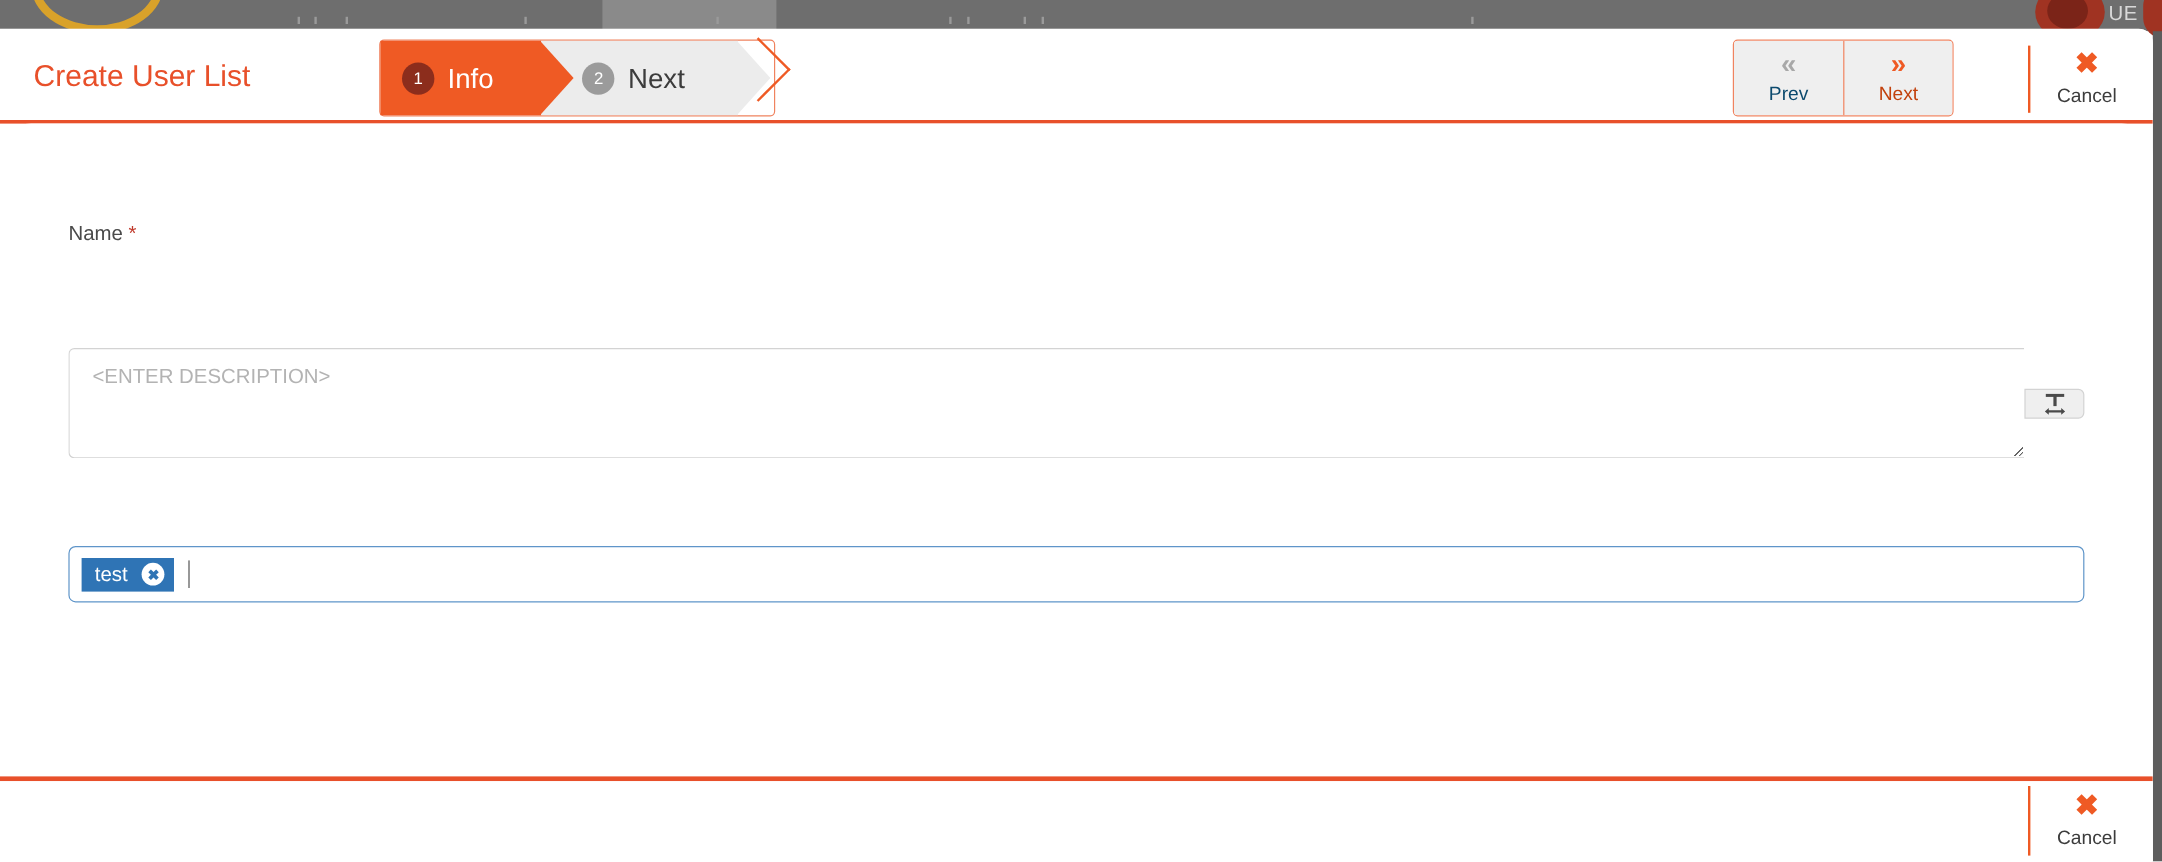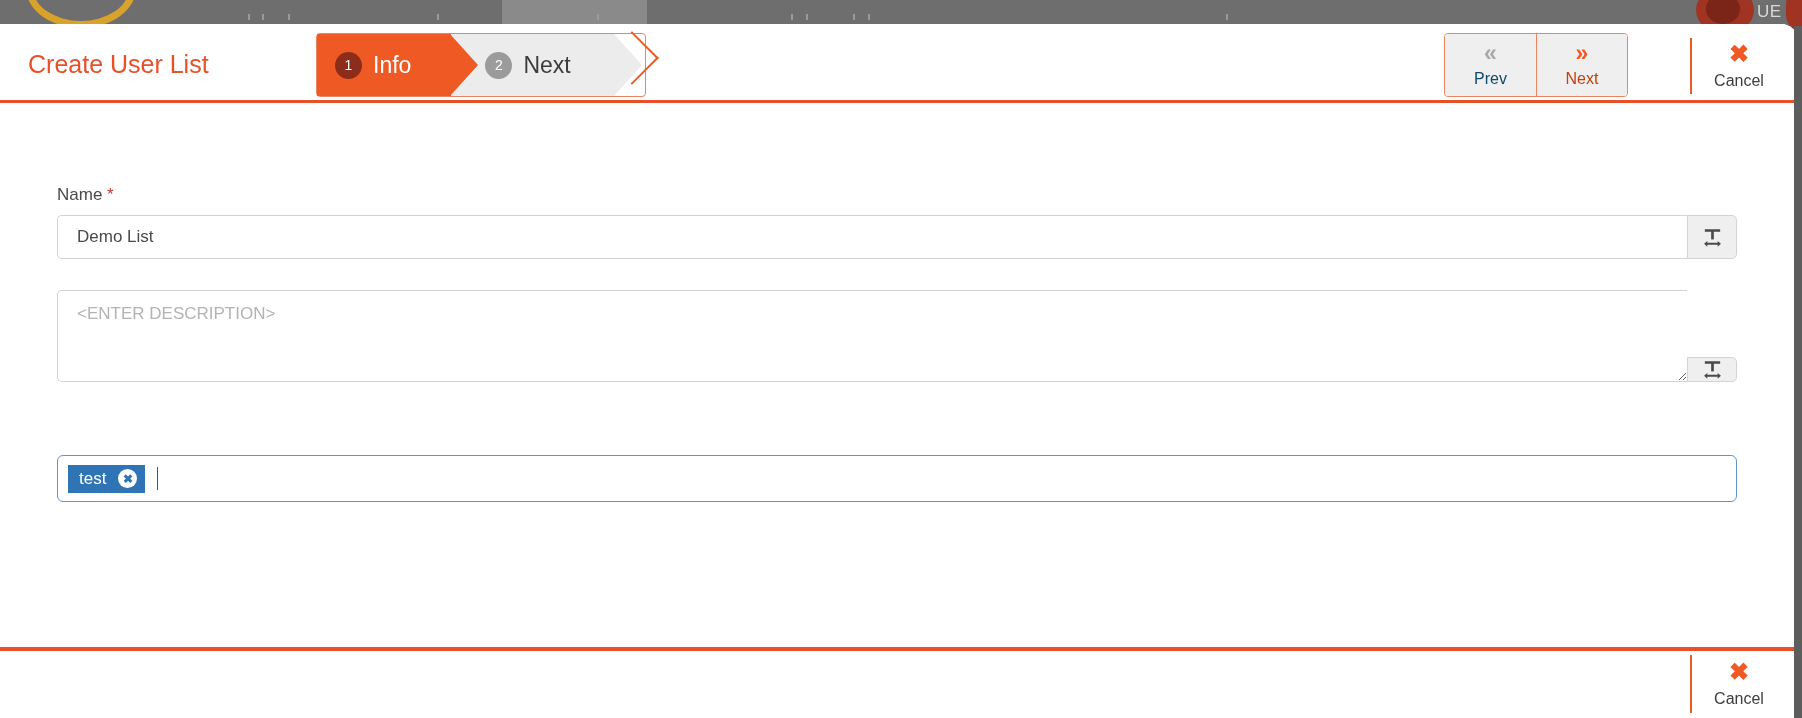--- a/index.html
+++ b/index.html
@@ -237,21 +237,21 @@
     border-top-right-radius: 5px;
     border-bottom-right-radius: 5px;
     background: #efefef;
     display: flex; align-items: center; justify-content: center;
     cursor: pointer;
   }
 
   .grp-desc {
     position: absolute; left: 57px; top: 187px; width: 1680px;
   }
-  .ta-row { display: flex; align-items: flex-end; }
+  .ta-row { display: flex; align-items: center; }
   .ta {
     flex: 1 1 auto;
     height: 92px;
     border: 1px solid #d3d3d3;
     border-right: none;
     border-top-left-radius: 5px;
     border-bottom-left-radius: 5px;
     font-size: 17px;
     color: #4a4a4a;
     padding: 13px 19px;
@@ -393,30 +393,20 @@
       <div class="hdr-rule"></div>
     </div>
 
     <div class="body">
 
       <div class="grp-name">
         <div class="field-label">
           <span>Name</span>
           <span class="req">*</span>
         </div>
-        <div class="inp-row">
-          <input class="inp" type="text" value="Demo List" style="">
-          <div class="addon">
-            <svg class="tr-icon" width="23" height="23" viewBox="0 0 24 24" aria-hidden="true">
-              <rect x="4" y="3.4" width="16" height="2.6" fill="#4a4a4a"></rect>
-              <rect x="10.6" y="5" width="2.8" height="9" fill="#4a4a4a"></rect>
-              <path d="M3.2 18.6 L6.6 15.6 L6.6 17.6 L17.4 17.6 L17.4 15.6 L20.8 18.6 L17.4 21.6 L17.4 19.6 L6.6 19.6 L6.6 21.6 Z" fill="#4a4a4a"></path>
-            </svg>
-          </div>
-        </div>
       </div>
 
       <div class="grp-desc">
         <div class="ta-row">
           <textarea class="ta" placeholder="&lt;ENTER DESCRIPTION&gt;" style=""></textarea>
           <div class="addon addon-tall">
             <svg class="tr-icon" width="23" height="23" viewBox="0 0 24 24" aria-hidden="true">
               <rect x="4" y="3.4" width="16" height="2.6" fill="#4a4a4a"></rect>
               <rect x="10.6" y="5" width="2.8" height="9" fill="#4a4a4a"></rect>
               <path d="M3.2 18.6 L6.6 15.6 L6.6 17.6 L17.4 17.6 L17.4 15.6 L20.8 18.6 L17.4 21.6 L17.4 19.6 L6.6 19.6 L6.6 21.6 Z" fill="#4a4a4a"></path>

